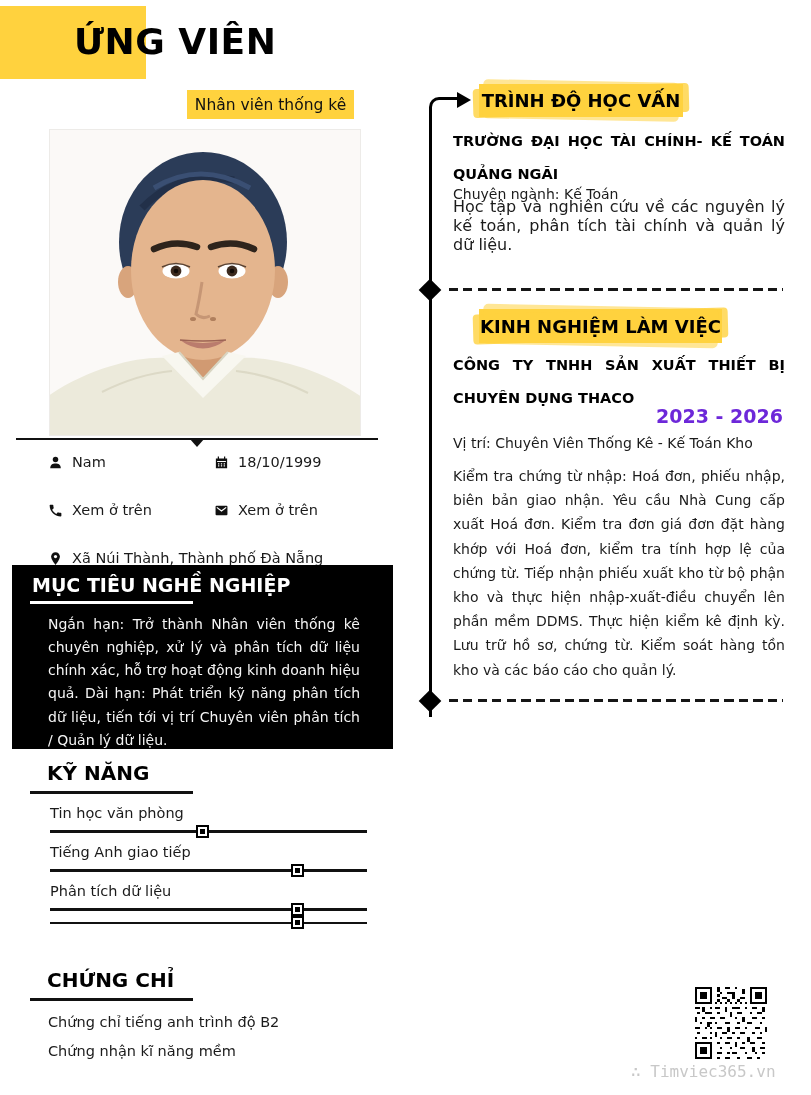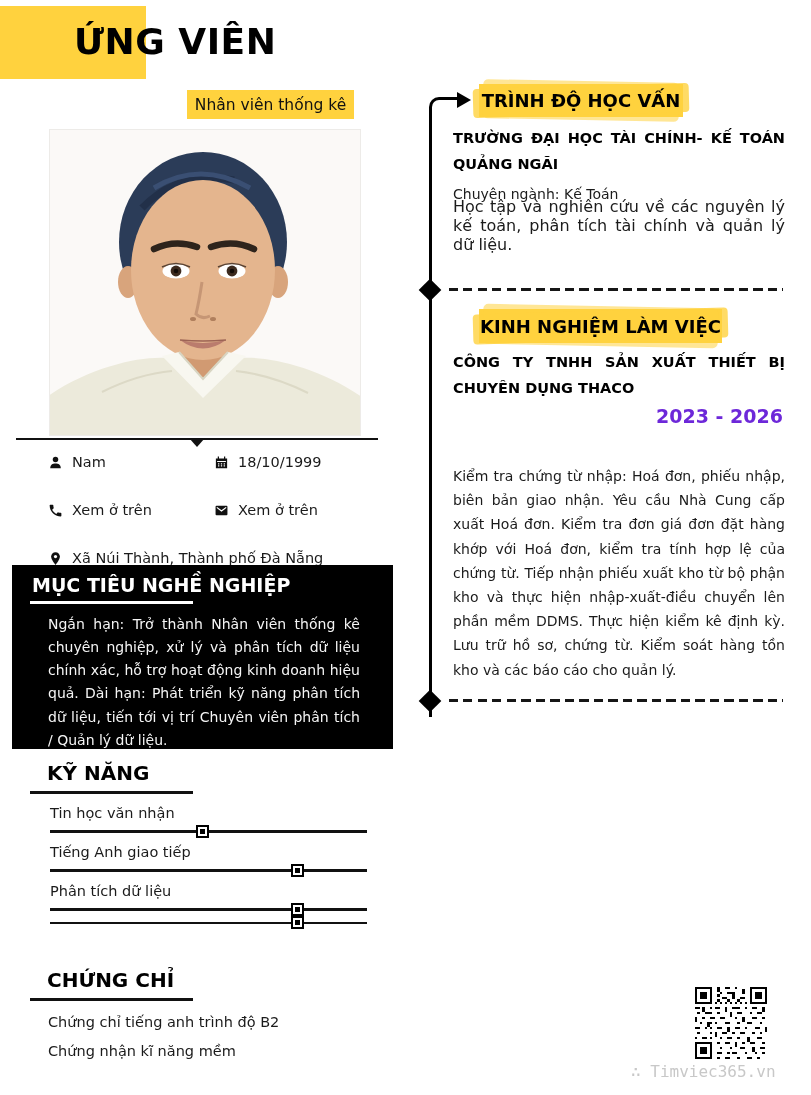--- a/index.html
+++ b/index.html
@@ -57,21 +57,21 @@
 
   
   .badge { background:#FFD23E; display:flex; align-items:center; justify-content:center; font-weight:bold; font-size:18px; color:#000; z-index:0; }
   .badge::before { content:""; position:absolute; inset:2px -6px; background:#FFD23E; transform:rotate(-1.6deg); border-radius:4px; opacity:.8; z-index:-1; }
   .badge::after  { content:""; position:absolute; inset:-3px 4px; background:#FFD23E; transform:rotate(1.1deg); border-radius:5px; opacity:.55; z-index:-1; }
   .badge span { position:relative; z-index:1; white-space:nowrap; }
   .badge-edu { left:479px; top:84px;  width:204px; height:33px; }
   .badge-exp { left:479px; top:309px; width:243px; height:34px; }
 
   
-  .rt-bold   { font-weight:bold; color:#000; font-size:14.5px; line-height:26px; text-align:justify; }
+  .rt-bold   { font-weight:bold; color:#000; font-size:14.5px; line-height:33px; text-align:justify; }
   .edu-school { left:453px; top:125px; width:332px; }
   .edu-major  { left:453px; top:186px; font-size:14px;text-align:right; }
   .edu-desc   { left:453px; top:197px; width:332px; font-size:16px; line-height:19px; text-align:justify; }
   .exp-company{ left:453px; top:349px; width:332px; }
   .exp-period { left:453px; top:405px; width:330px; text-align:right; font-weight:bold; font-size:19px; color:#6d28d9; }
   .exp-position{ left:453px; top:435px; font-size:14px; }
   .exp-desc   { left:453px; top:464px; width:332px; font-size:14px; line-height:24.2px; text-align:justify; }
 
   
   .qr { left:695px; top:987px; width:72px; height:72px; }
@@ -170,21 +170,21 @@
     <h2>MỤC TIÊU NGHỀ NGHIỆP</h2>
     <div class="obj-underline"></div>
     <p>Ngắn hạn: Trở thành Nhân viên thống kê chuyên nghiệp, xử lý và phân tích dữ liệu chính xác, hỗ trợ hoạt động kinh doanh hiệu quả. Dài hạn: Phát triển kỹ năng phân tích dữ liệu, tiến tới vị trí Chuyên viên phân tích / Quản lý dữ liệu.</p>
   </div>
 
   <div class="abs section-skills">
     <h2 class="sec-head">KỸ NĂNG</h2>
     <div class="sec-underline"></div>
 
     <div class="skill">
-      <div class="skill-label">Tin học văn nhận</div>
+      <div class="skill-label">Tin học văn phòng</div>
       <div class="skill-bar">
           <span class="skill-marker" style="left: calc(48% - 6.5px);">
             <i></i>
           </span>
         </div>
     </div>
     <div class="skill">
       <div class="skill-label">Tiếng Anh giao tiếp</div>
       <div class="skill-bar">
           <span class="skill-marker" style="left: calc(78% - 6.5px);">
@@ -228,20 +228,21 @@
     </div>
   <div class="abs rt-bold edu-school">TRƯỜNG ĐẠI HỌC TÀI CHÍNH- KẾ TOÁN QUẢNG NGÃI</div>
   <div class="abs edu-major">Chuyên ngành: Kế Toán</div>
   <div class="abs edu-desc">Học tập và nghiên cứu về các nguyên lý kế toán, phân tích tài chính và quản lý dữ liệu.</div>
 
   <div class="abs badge badge-exp">
       <span>KINH NGHIỆM LÀM VIỆC</span>
     </div>
   <div class="abs rt-bold exp-company">CÔNG TY TNHH SẢN XUẤT THIẾT BỊ CHUYÊN DỤNG THACO</div>
   <div class="abs exp-period">2023 - 2026</div>
+  <div class="abs exp-position">Vị trí: Chuyên Viên Thống Kê - Kế Toán Kho</div>
   <div class="abs exp-desc">Kiểm tra chứng từ nhập: Hoá đơn, phiếu nhập, biên bản giao nhận. Yêu cầu Nhà Cung cấp xuất Hoá đơn. Kiểm tra đơn giá đơn đặt hàng khớp với Hoá đơn, kiểm tra tính hợp lệ của chứng từ. Tiếp nhận phiếu xuất kho từ bộ phận kho và thực hiện nhập-xuất-điều chuyển lên phần mềm DDMS. Thực hiện kiểm kê định kỳ. Lưu trữ hồ sơ, chứng từ. Kiểm soát hàng tồn kho và các báo cáo cho quản lý.</div>
 
   <div class="abs qr">
     <svg width="72" height="72" viewBox="0 0 29 29" shape-rendering="crispEdges">
       <rect width="29" height="29" fill="#fff"></rect>
       <path fill="#000" d="M0 0h7v7H0z"></path>
         <path fill="#fff" d="M1 1h5v5H1z"></path>
         <path fill="#000" d="M2 2h3v3H2z"></path>
       <path fill="#000" d="M22 0h7v7h-7z"></path>
         <path fill="#fff" d="M23 1h5v5h-5z"></path>

